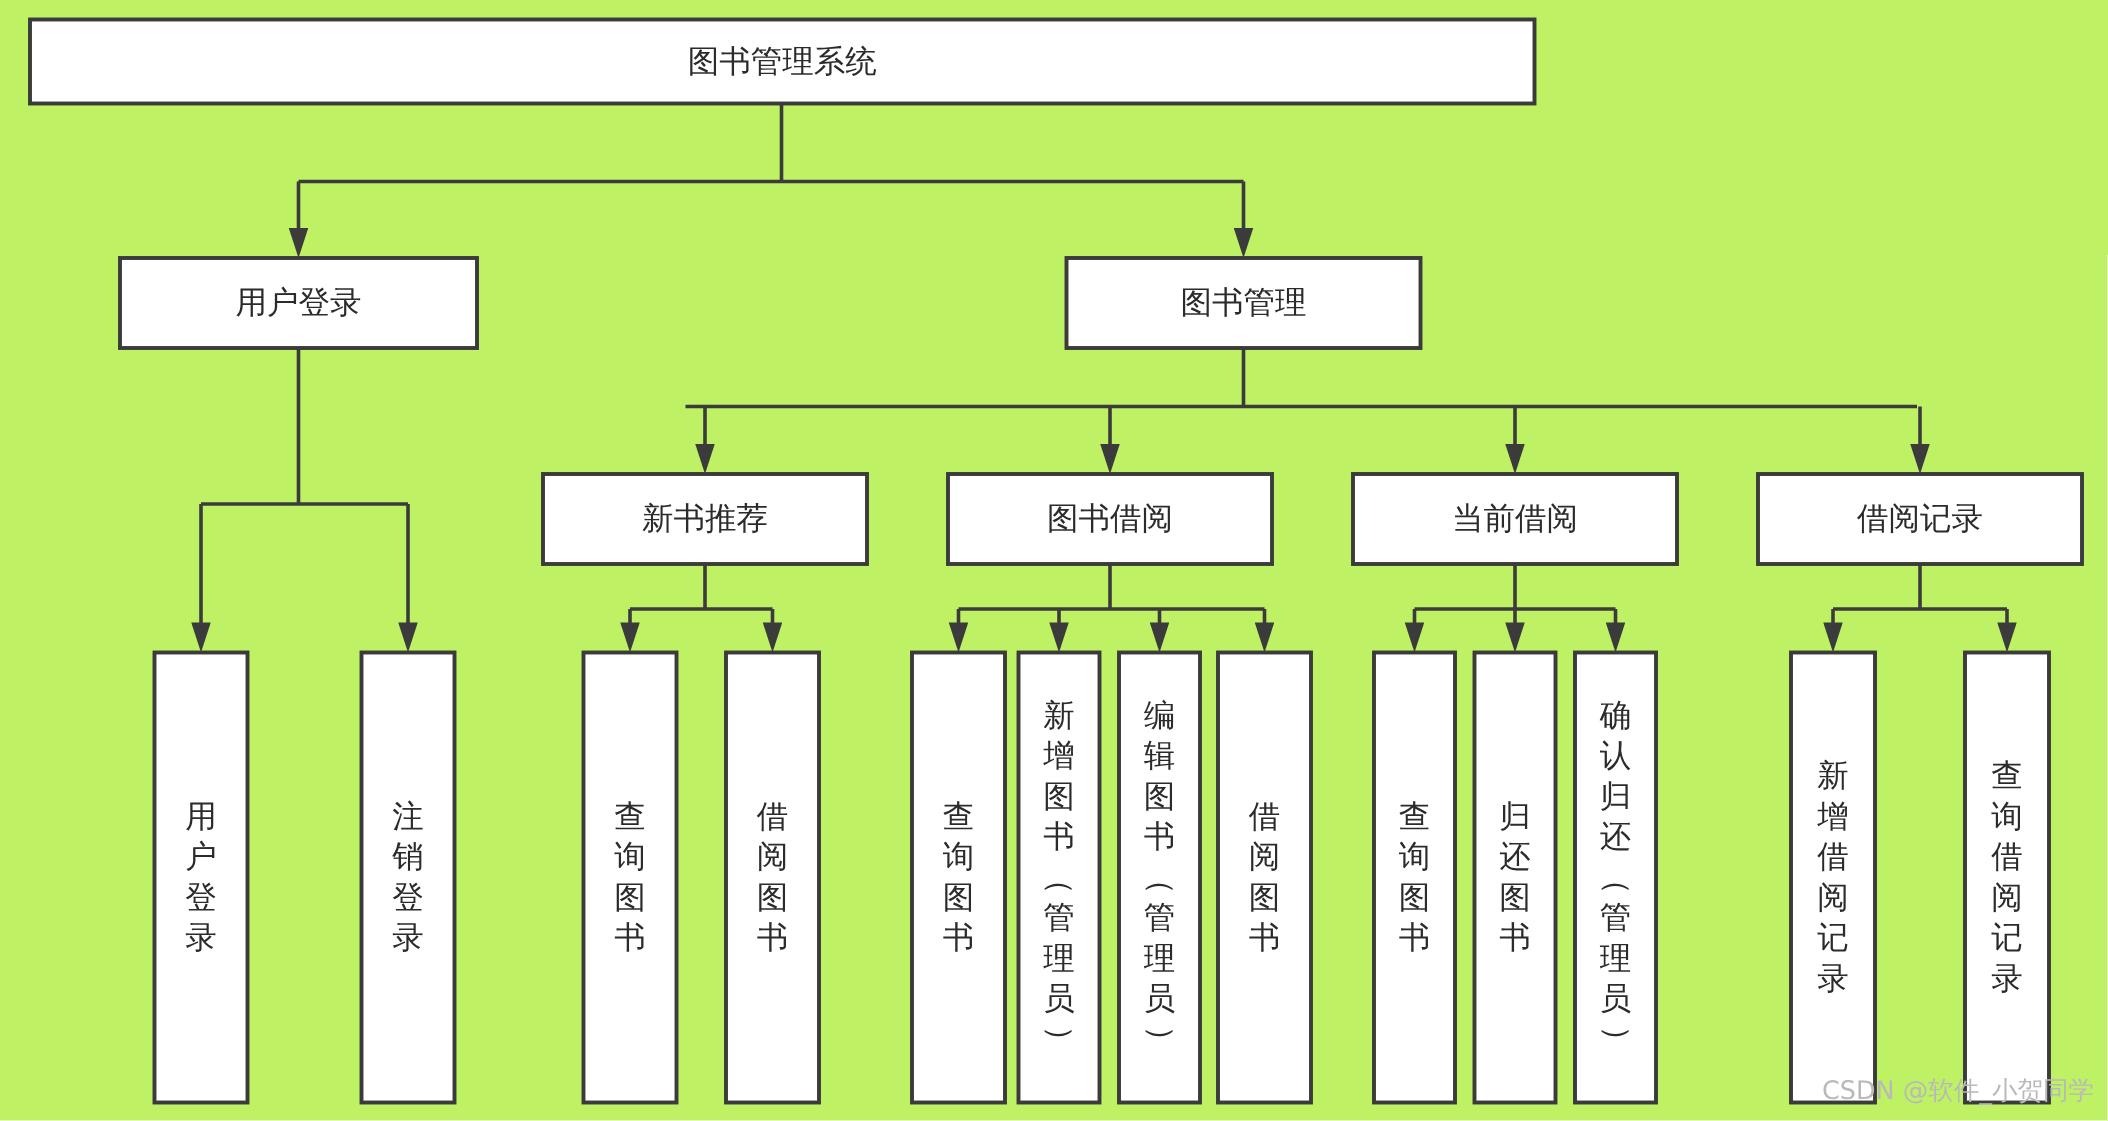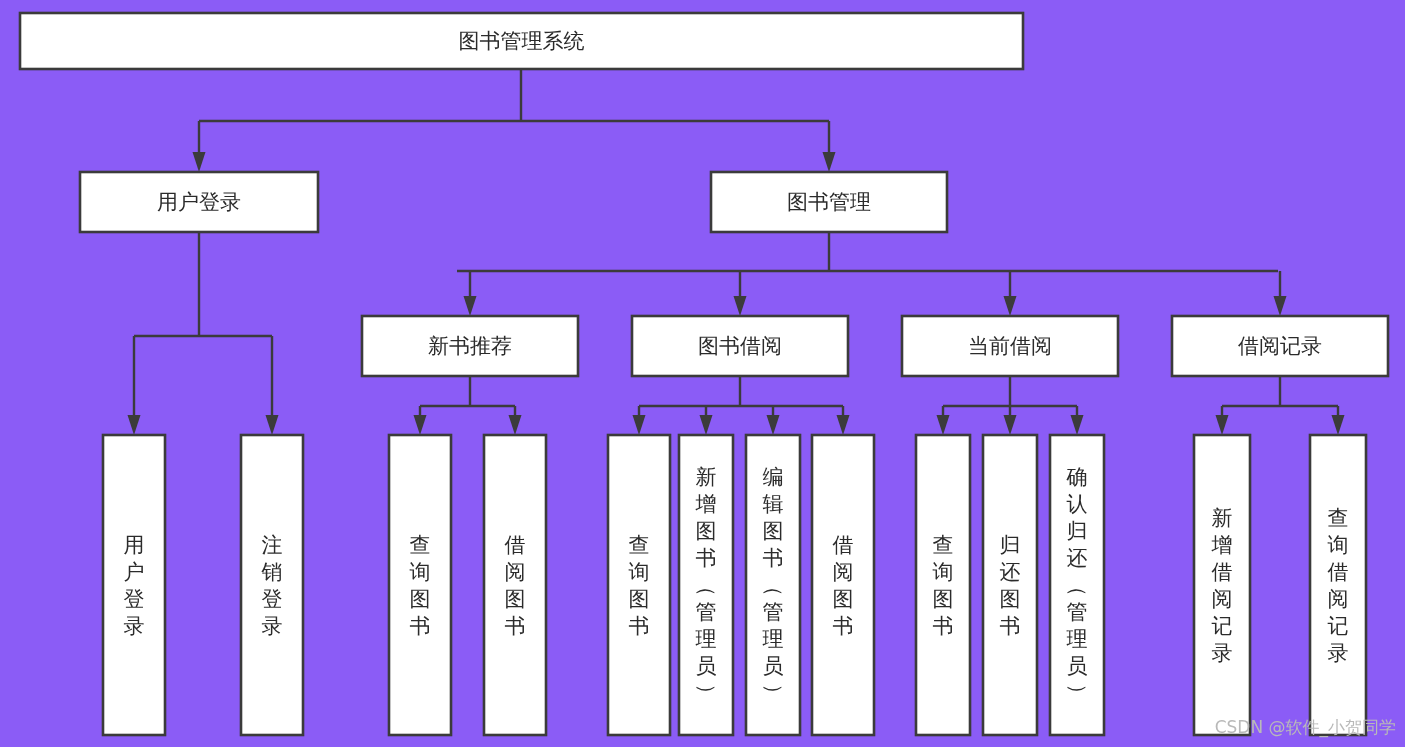--- a/index.html
+++ b/index.html
@@ -11,21 +11,21 @@
   body {
     width: 1405px;
     height: 747px;
     overflow: hidden;
     font-family: "DejaVu Sans", "Liberation Sans", sans-serif;
   }
   #diagram-root {
     position: relative;
     width: 1405px;
     height: 747px;
-    background: #8b5cf6;
+    background: #bef264;
     text-align: right;
   }
   svg#diagram-svg {
     position: absolute;
     left: 0;
     top: 0;
     width: 1405px;
     height: 747px;
     display: block;
   }

